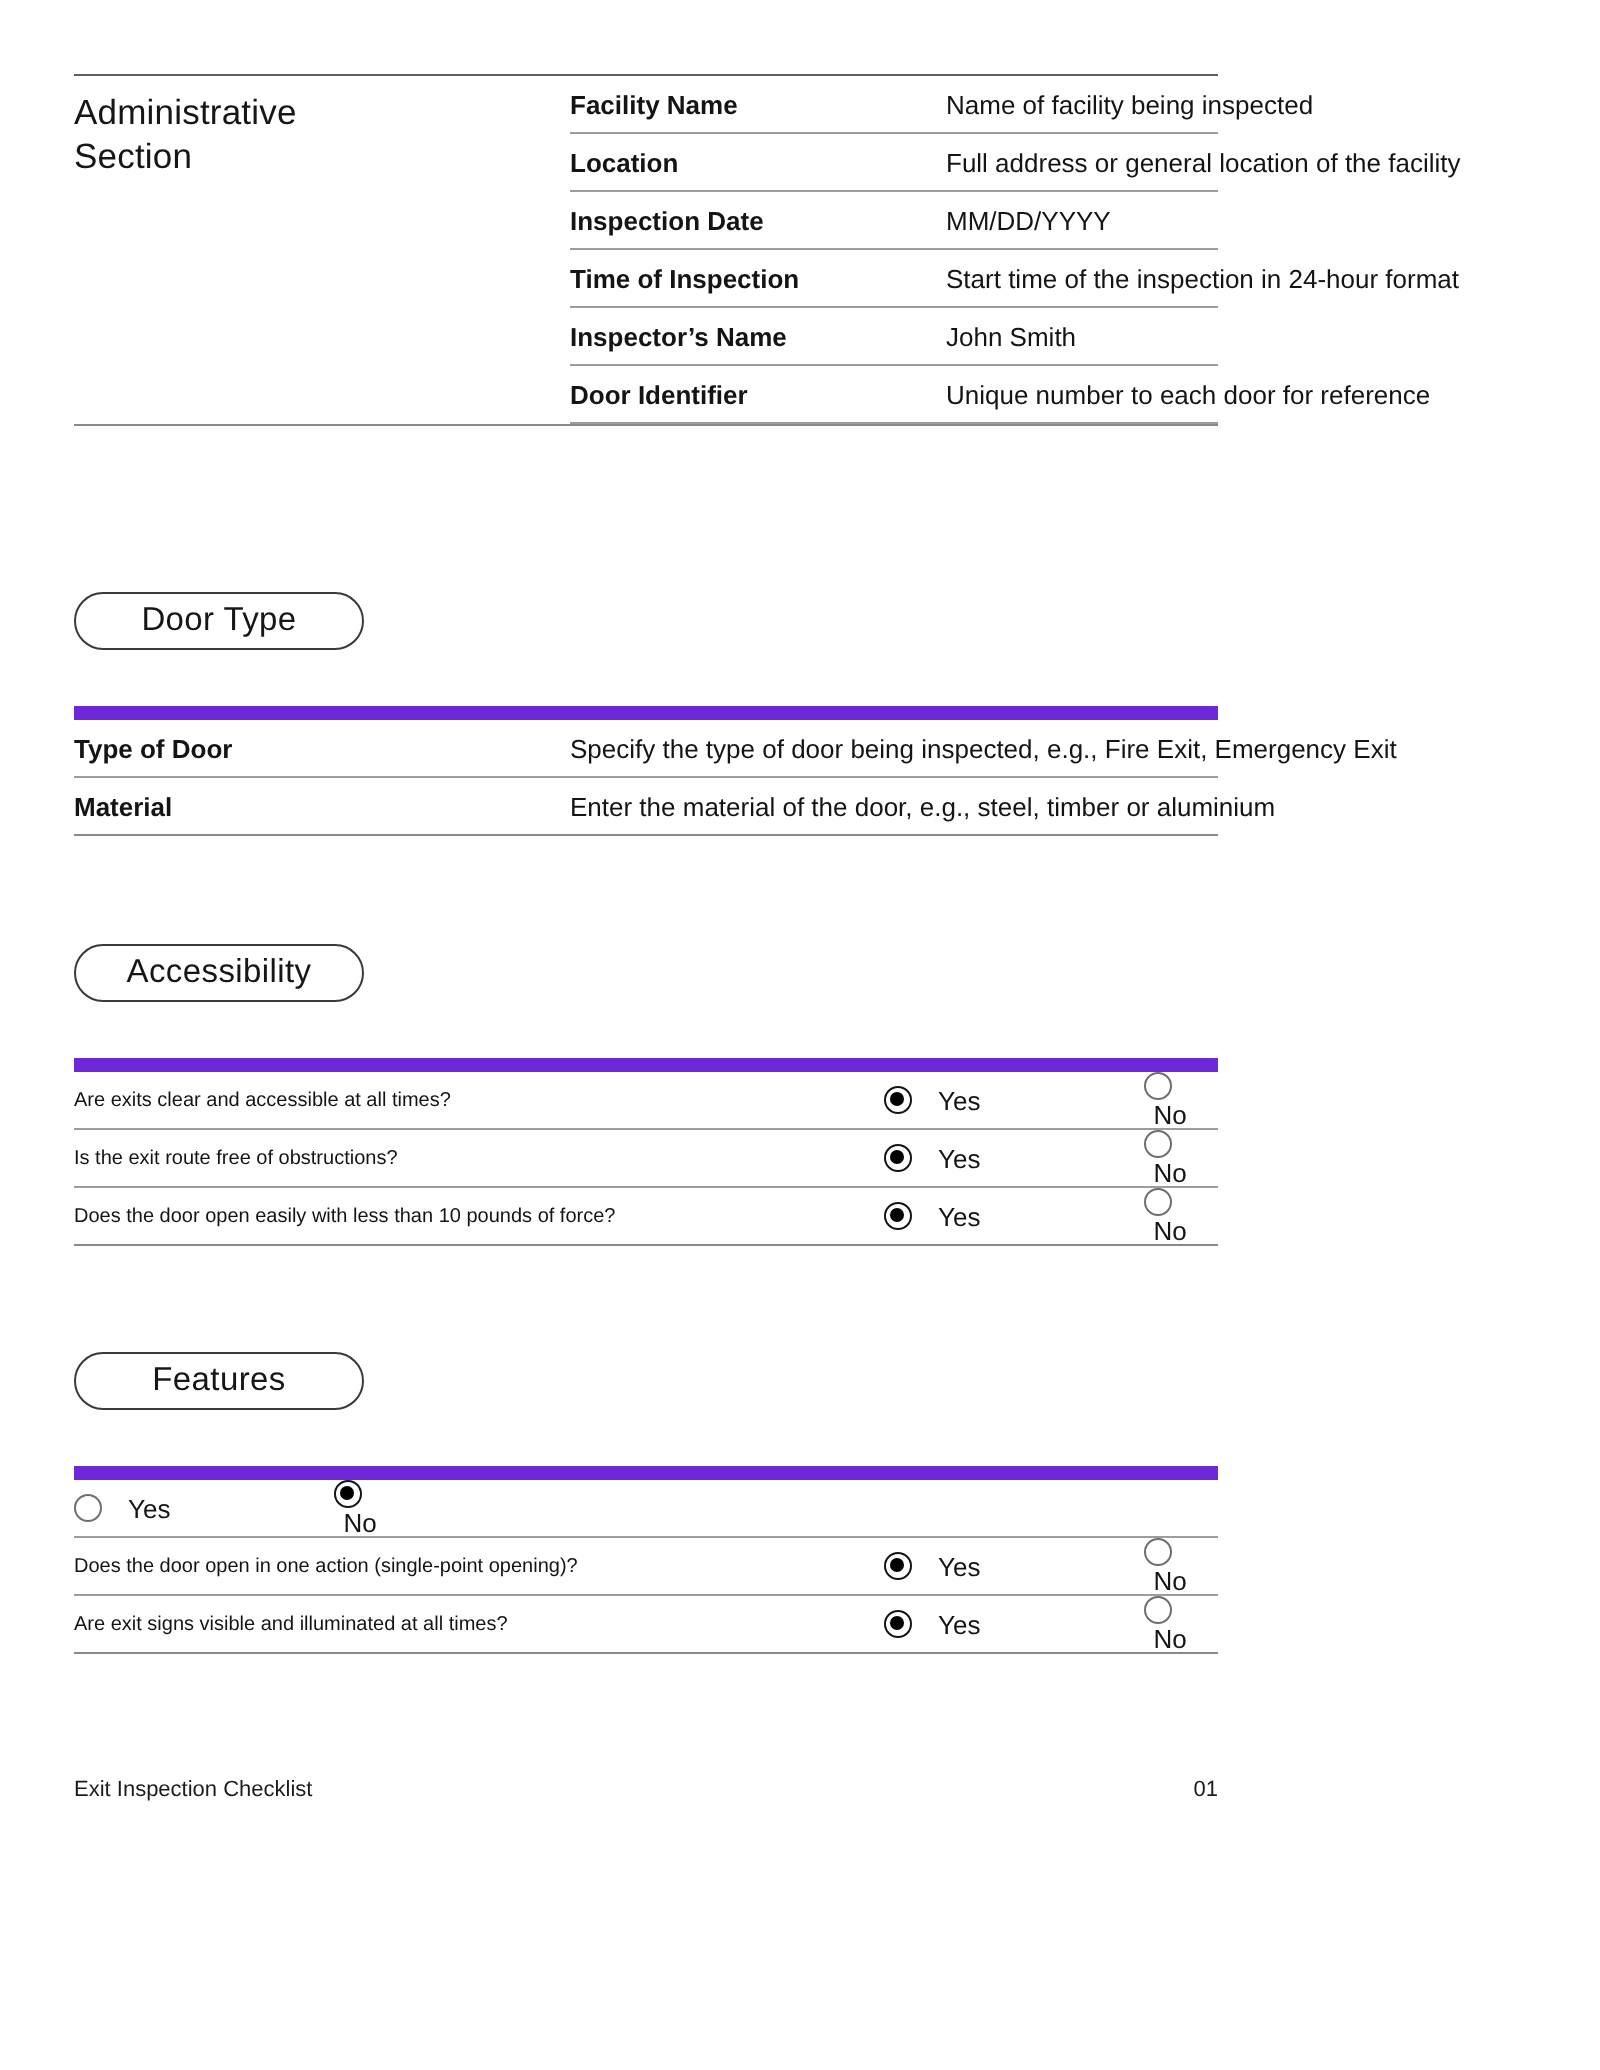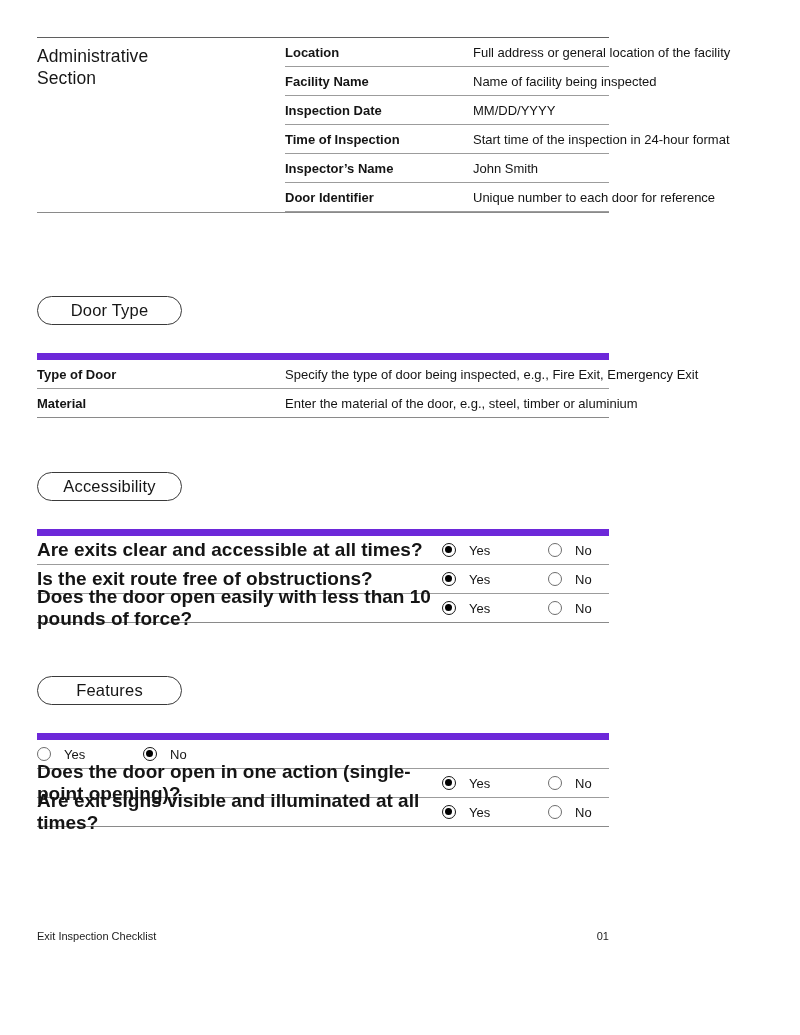--- a/index.html
+++ b/index.html
@@ -39,47 +39,47 @@
           font-size:16.5px; letter-spacing:0.2px; color:#161616; }
   .pill-door { margin-top:83px; }
   .pill-acc  { margin-top:54px; }
   .pill-feat { margin-top:53px; }
 
   
   .table { margin-top:28px; border-top:7px solid #6d28d9; }
   .table .kv-label { width:248px; }
   .table .kv-row:last-child, .table .q-row:last-child { border-bottom-color:#8a8a8a; }
   .q-row { height:28px; display:flex; align-items:center; border-bottom:1px solid #9c9c9c; }
-  .q-text { flex:1; font-size:19px; font-weight:700; }
+  .q-text { flex:1; font-size:10px; font-weight:400; }
   .opt { display:flex; align-items:center; flex:none; }
   .opt-yes { width:106px; }
-  .opt-no  { width:61px; }
+  .opt-no  { width:61px;flex-direction:column; }
   .opt-label { margin-left:13px; font-size:13px; }
 
   
-  .footer { margin-top:103px; display:flex; justify-content:space-between; font-size:11px; color:#1c1c1c;text-align:right; }
+  .footer { margin-top:62px; display:flex; justify-content:space-between; font-size:11px; color:#1c1c1c;text-align:right; }
 </style>
 </head>
 <body>
 
 <div class="page">
 
   <div class="admin">
     <div class="admin-left">
       <div class="admin-title">Administrative Section</div>
     </div>
     <div class="admin-right">
 
       <div class="kv-row">
+        <div class="kv-label">Facility Name</div>
+        <div class="kv-value">Name of facility being inspected</div>
+      </div>
+      <div class="kv-row">
         <div class="kv-label">Location</div>
         <div class="kv-value">Full address or general location of the facility</div>
-      </div>
-      <div class="kv-row">
-        <div class="kv-label">Facility Name</div>
-        <div class="kv-value">Name of facility being inspected</div>
       </div>
       <div class="kv-row">
         <div class="kv-label">Inspection Date</div>
         <div class="kv-value">MM/DD/YYYY</div>
       </div>
       <div class="kv-row">
         <div class="kv-label">Time of Inspection</div>
         <div class="kv-value">Start time of the inspection in 24-hour format</div>
       </div>
       <div class="kv-row">

